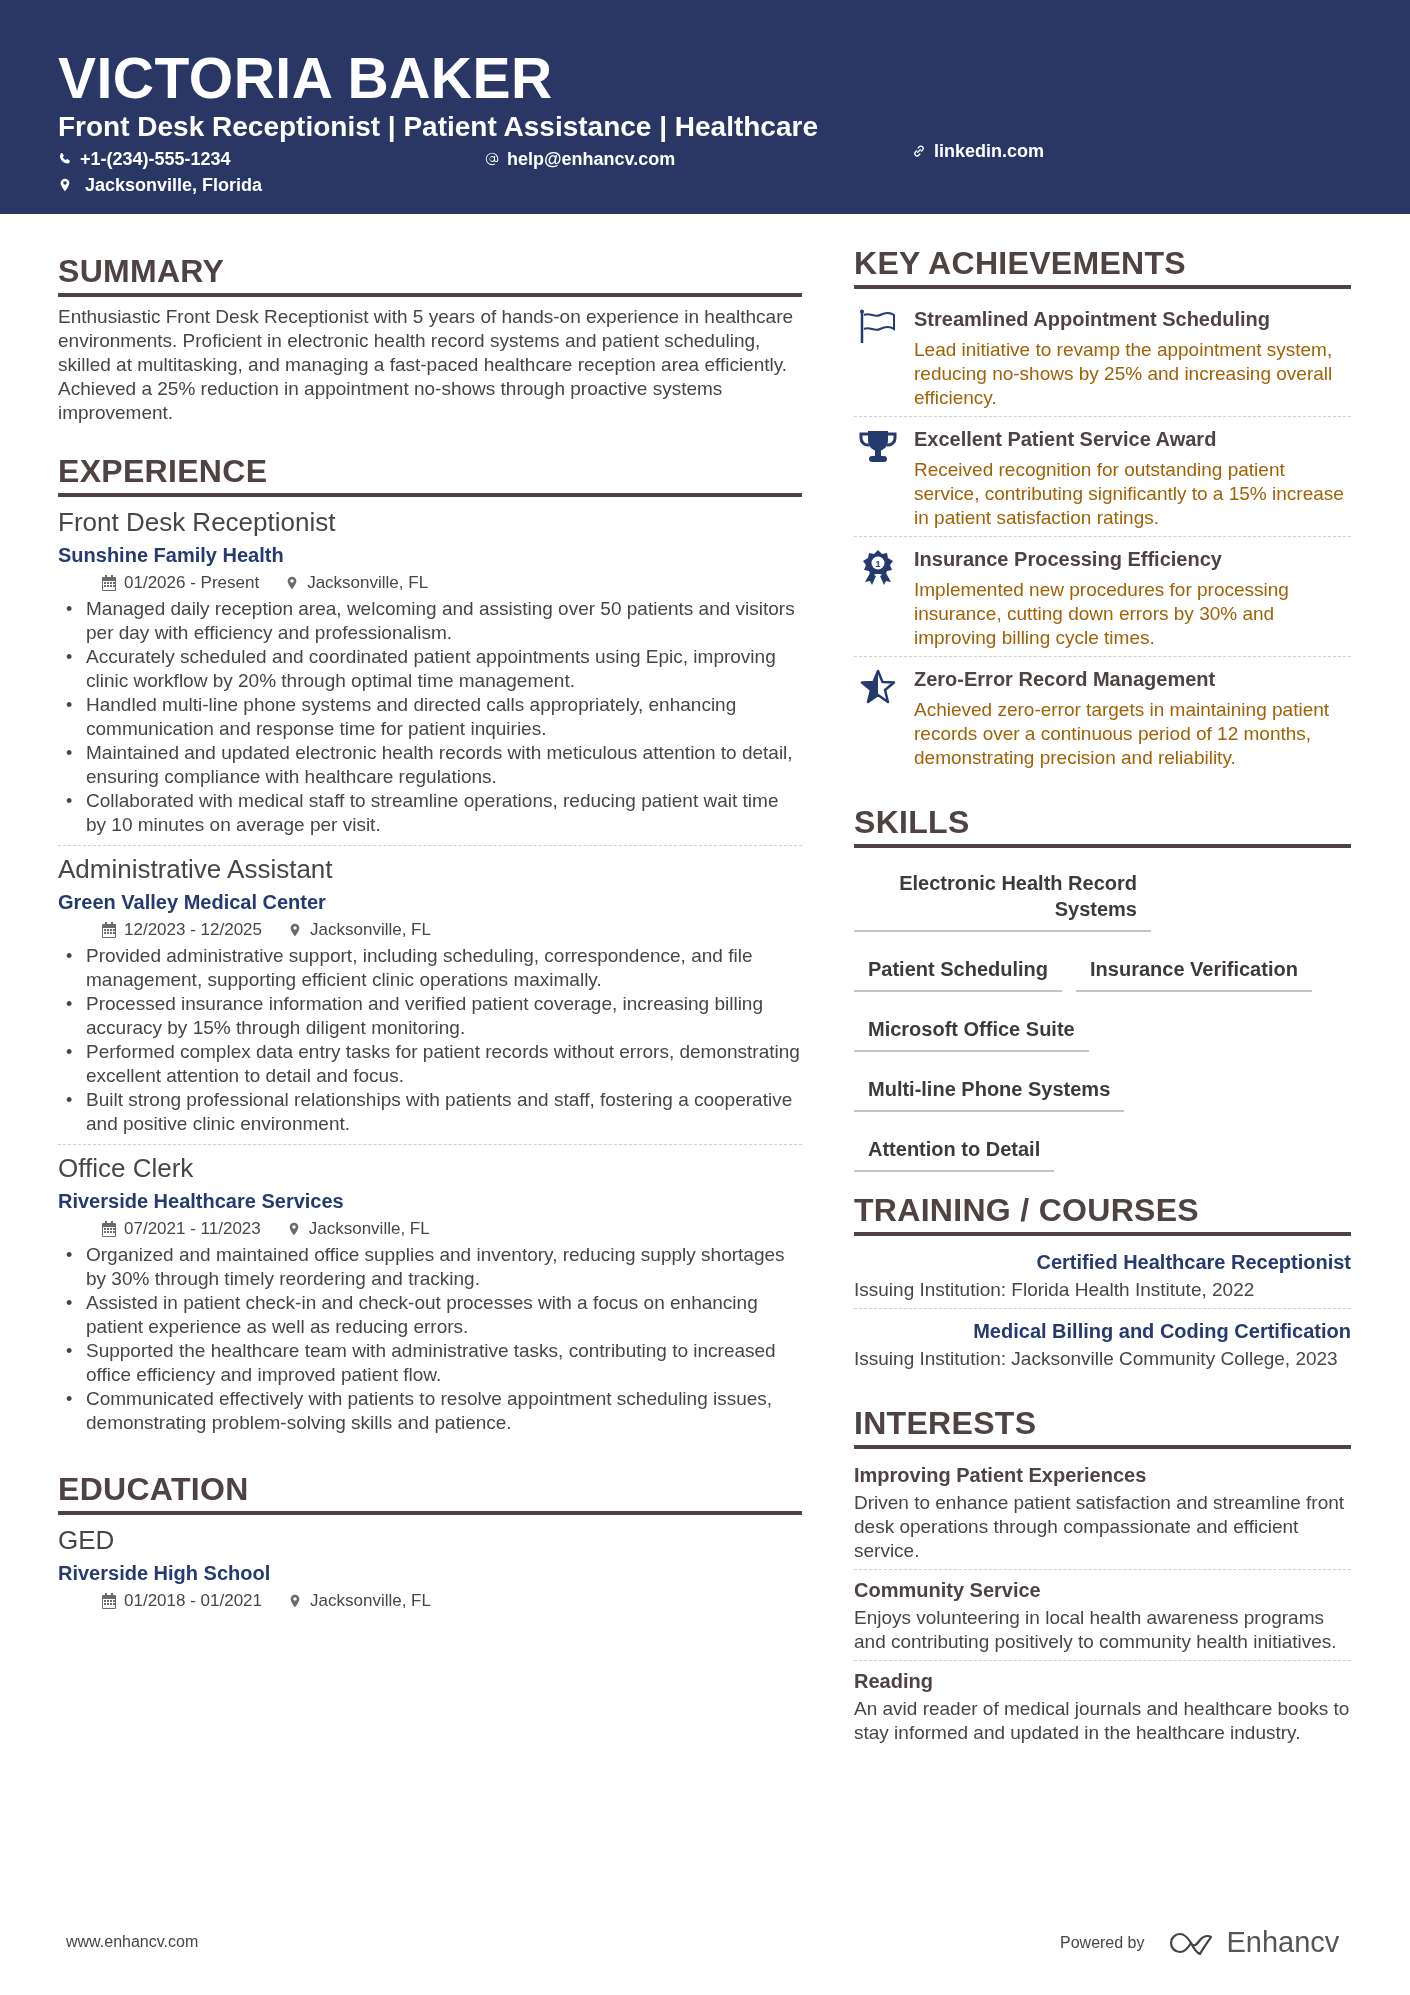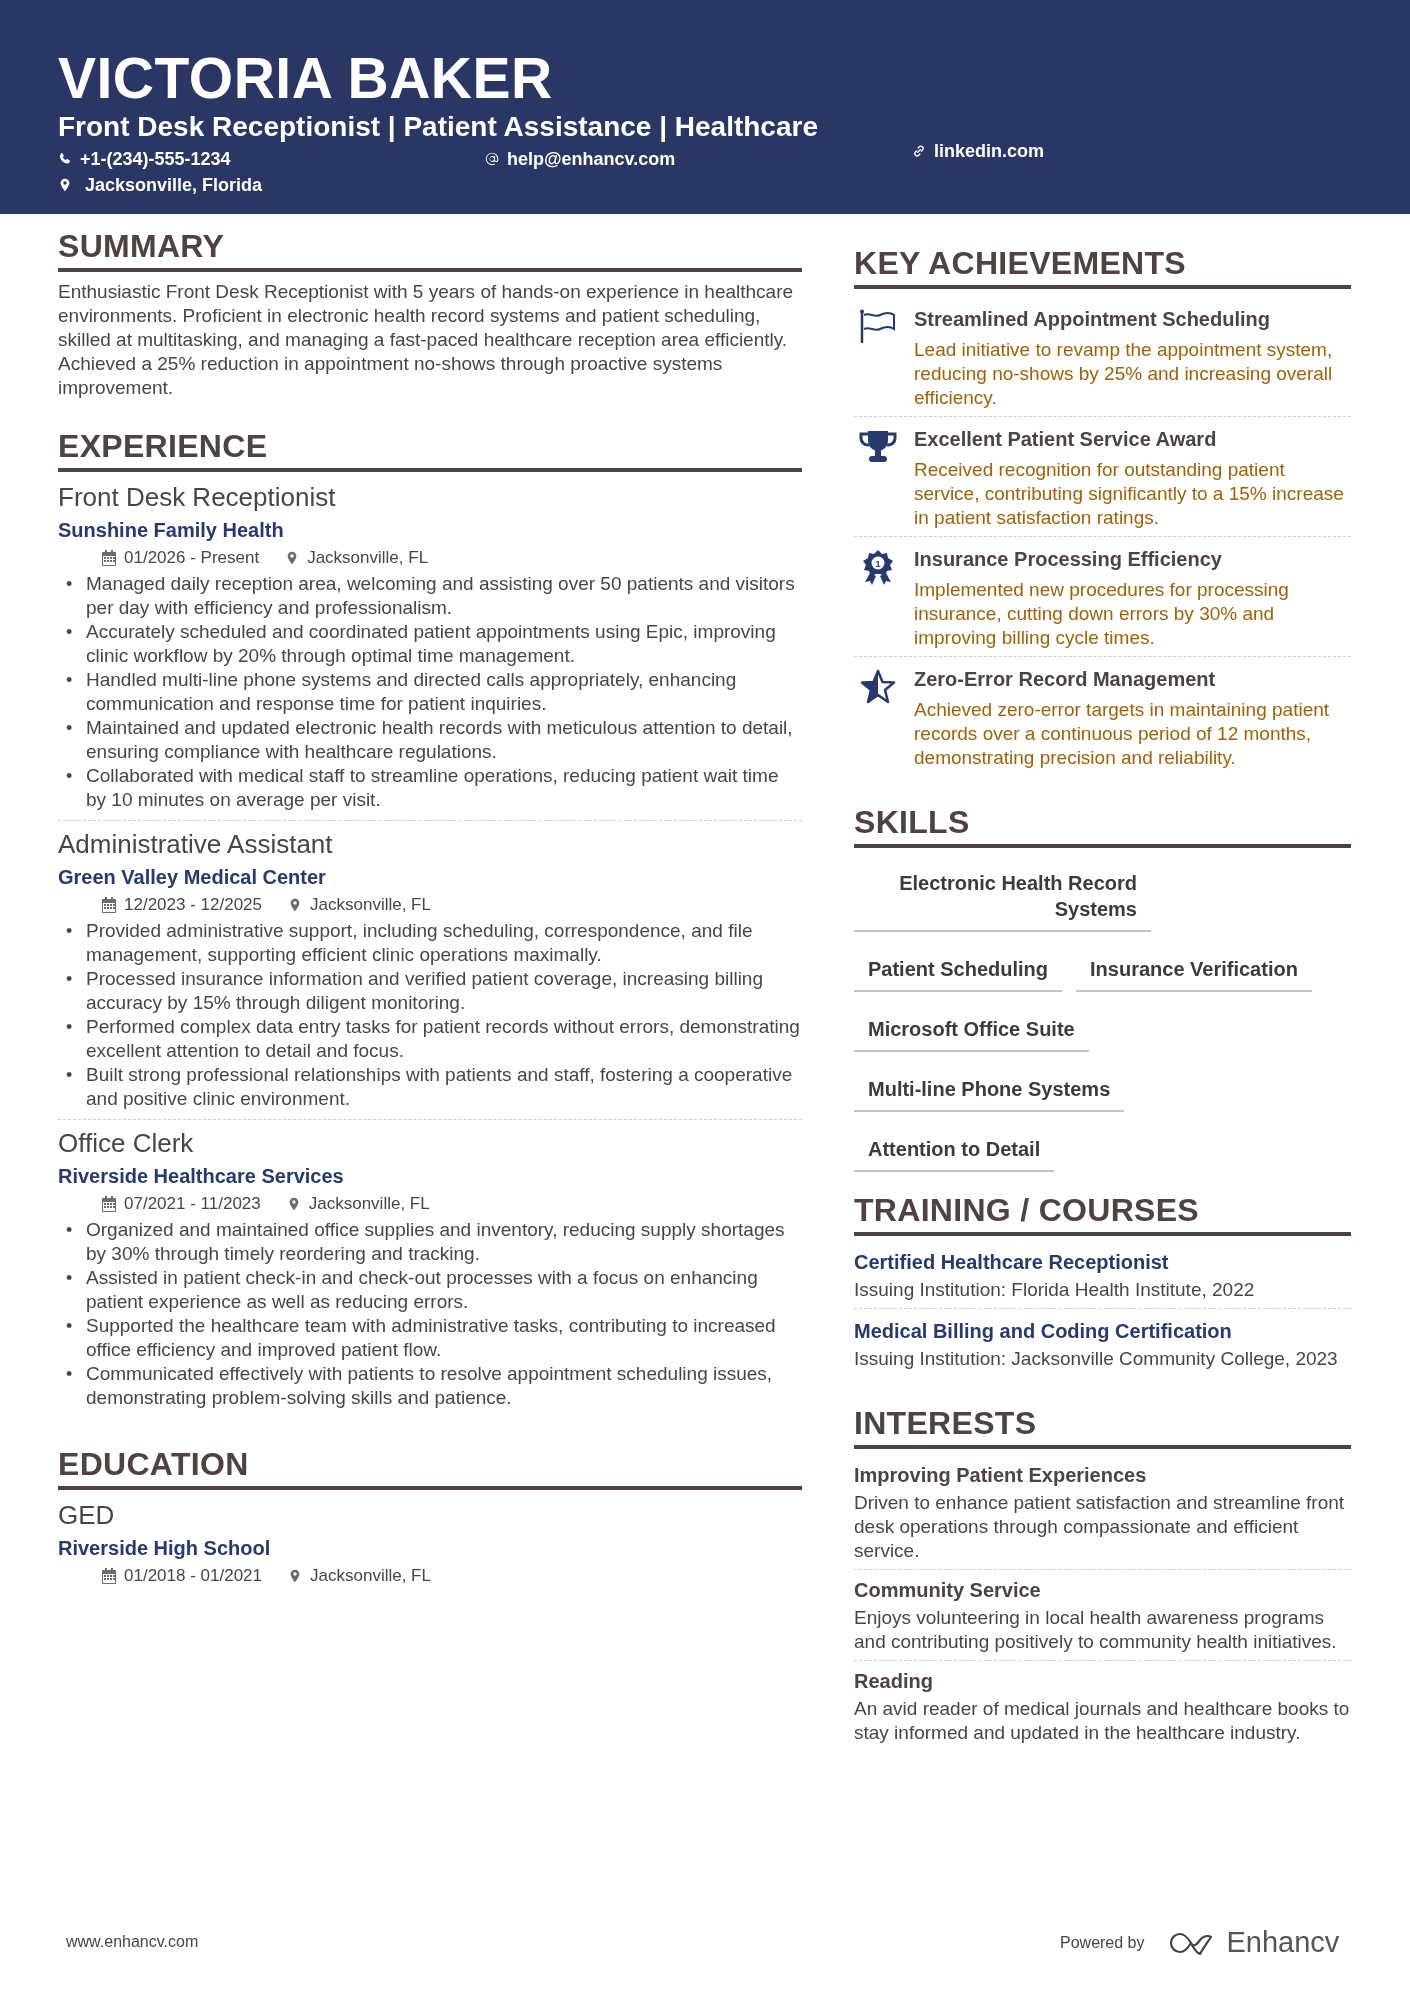--- a/index.html
+++ b/index.html
@@ -9,21 +9,21 @@
   .header { position: absolute; left: 0; top: 0; width: 1410px; height: 214px; background: #2a3664; color: #fff; }
   .name { position: absolute; left: 58px; top: 44px; font-size: 57px; font-weight: 700; letter-spacing: 0.5px; line-height: 68px; }
   .tagline { position: absolute; left: 58px; top: 110px; font-size: 28px; font-weight: 700; line-height: 34px; }
   .contact { position: absolute; font-size: 18px; font-weight: 700; line-height: 22px; display: flex; align-items: center; gap: 8px; }
   .contact svg { width: 14px; height: 16px; fill: #fff; }
   .c-phone { left: 58px; top: 148px; }
   .c-email { left: 485px; top: 148px; }
   .c-link { left: 912px; top: 140px; }
   .c-loc { left: 58px; top: 174px; gap: 13px; }
 
-  .col-left { position: absolute; left: 58px; top: 226px; width: 744px; }
+  .col-left { position: absolute; left: 58px; top: 251px; width: 744px; }
   .col-right { position: absolute; left: 854px; top: 243px; width: 497px; }
 
   .section-title { font-size: 32px; font-weight: 700; color: #4e4242; line-height: 40px; letter-spacing: 0.3px; padding-bottom: 2px; border-bottom: 4px solid #4e4242; margin-bottom: 8px; }
 
   .summary-text { font-size: 19px; line-height: 24px; color: #4a4545; }
 
   .job { padding-bottom: 8px; }
   .job + .job { border-top: 1.5px dashed #cfcfcf; padding-top: 6px; }
   .job-title { font-size: 26px; line-height: 34px; color: #4a4545; font-weight: 400; }
   .company { font-size: 20px; font-weight: 700; color: #263a70; line-height: 28px; margin-top: 2px; }
@@ -41,21 +41,21 @@
   .ach-icon { width: 60px; flex: 0 0 60px; padding-top: 4px; padding-left: 4px; }
   .ach-icon svg { width: 40px; height: 36px; fill: #263a70; }
   .ach-title { font-size: 20px; font-weight: 700; color: #4e4242; line-height: 28px; }
   .ach-desc { font-size: 19px; line-height: 24px; color: #a16207; margin-top: 5px; }
 
   .skills { display: flex; flex-wrap: wrap; column-gap: 14px; row-gap: 0; padding-top: 4px; text-align: right; }
   .skill { font-size: 20px; font-weight: 700; color: #3f3a3a; padding: 10px 14px 8px 14px; border-bottom: 2px solid #c4c4c4; margin-bottom: 14px; line-height: 26px; }
 
   .course { padding: 4px 0 6px 0; }
   .course + .course { border-top: 1.5px dashed #cfcfcf; padding-top: 8px; }
-  .course-title { font-size: 20px; font-weight: 700; color: #263a70; line-height: 28px; }
+  .course-title { font-size: 20px; font-weight: 700; color: #263a70; line-height: 28px; text-align: right; }
   .course-inst { font-size: 19px; line-height: 24px; color: #4a4545; margin-top: 2px; }
 
   .interest { padding: 4px 0 6px 0; }
   .interest + .interest { border-top: 1.5px dashed #cfcfcf; padding-top: 6px; }
   .interest-title { font-size: 20px; font-weight: 700; color: #4e4242; line-height: 28px; }
   .interest-desc { font-size: 19px; line-height: 24px; color: #4a4545; margin-top: 2px; }
 
   .mt-sec { margin-top: 26px; }
 
   .footer-left { position: absolute; left: 66px; top: 1933px; font-size: 16px; color: #4a4545; }

